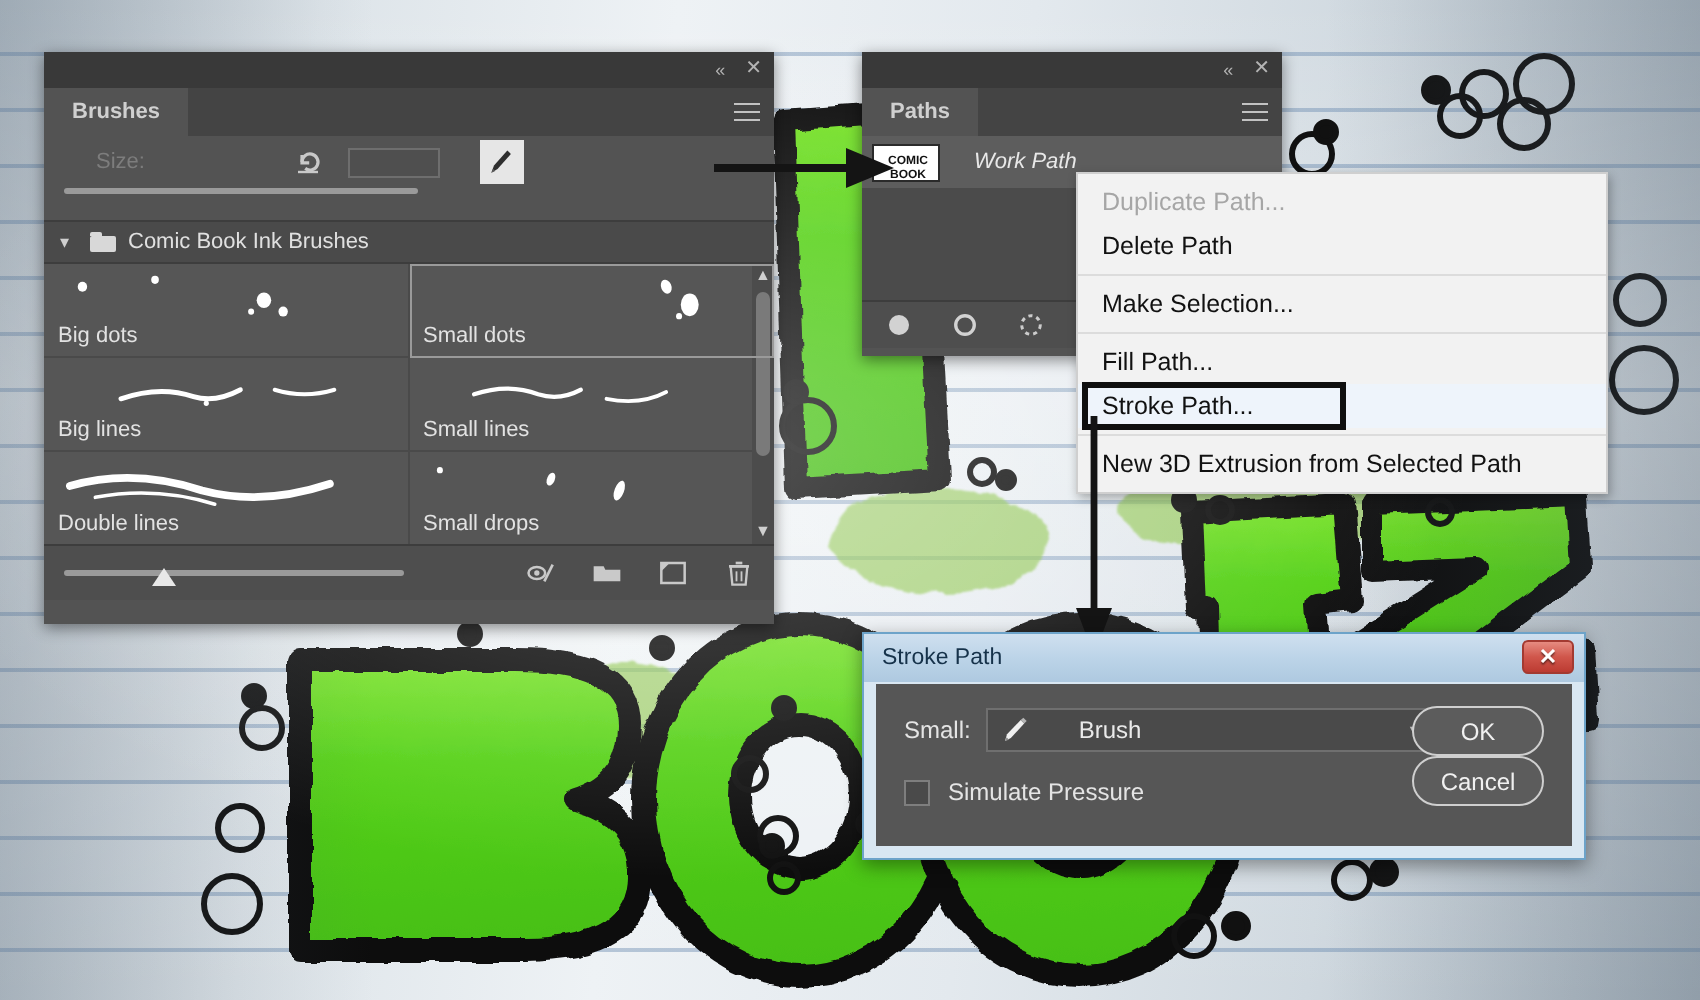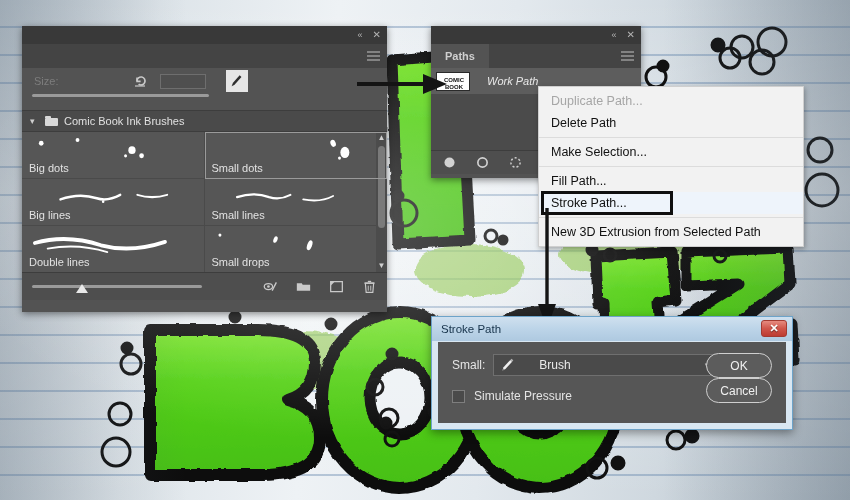--- a/index.html
+++ b/index.html
@@ -78,21 +78,21 @@
     width: 13px; height: 9px; cursor: pointer;
   }
   .panel-menu-btn i {
     display: block; height: 1px; background: #c2c2c2; margin-bottom: 3px;
   }
 
   
   #brushes-panel { left: 22px; top: 26px; width: 365px; height: 286px; }
   .brush-size-row {
     height: 26px; display: flex; align-items: center;
-    padding: 0 12px; gap: 8px; position: relative;
+    padding: 0 26px; gap: 8px; position: relative;
   }
   .size-label { color: #7d7d7d; font-size: 11px; width: 52px; }
   .reset-icon { width: 14px; height: 14px; position: relative; margin-left: 40px; }
   .size-field {
     width: 46px; height: 15px; border: 1px solid #6e6e6e;
     background: #4f4f4f; margin-left: 4px;
   }
   .brush-preview-tile {
     width: 22px; height: 22px; background: #e6e6e6;
     margin-left: 12px; display:flex; align-items:center; justify-content:center;
@@ -365,20 +365,21 @@
 
     <div class="vignette"></div>
   </div>
 
   <div class="ps-panel" id="brushes-panel">
     <div class="panel-titlebar">
       <span class="tb-icon collapse">«</span>
       <span class="tb-icon">✕</span>
     </div>
     <div class="panel-tabrow">
+      <div class="panel-tab">Brushes</div>
       <div class="panel-menu-btn">
         <i></i>
           <i></i>
           <i></i>
       </div>
     </div>
 
     <div class="brush-size-row">
       <span class="size-label">Size:</span>
       <span class="reset-icon">

